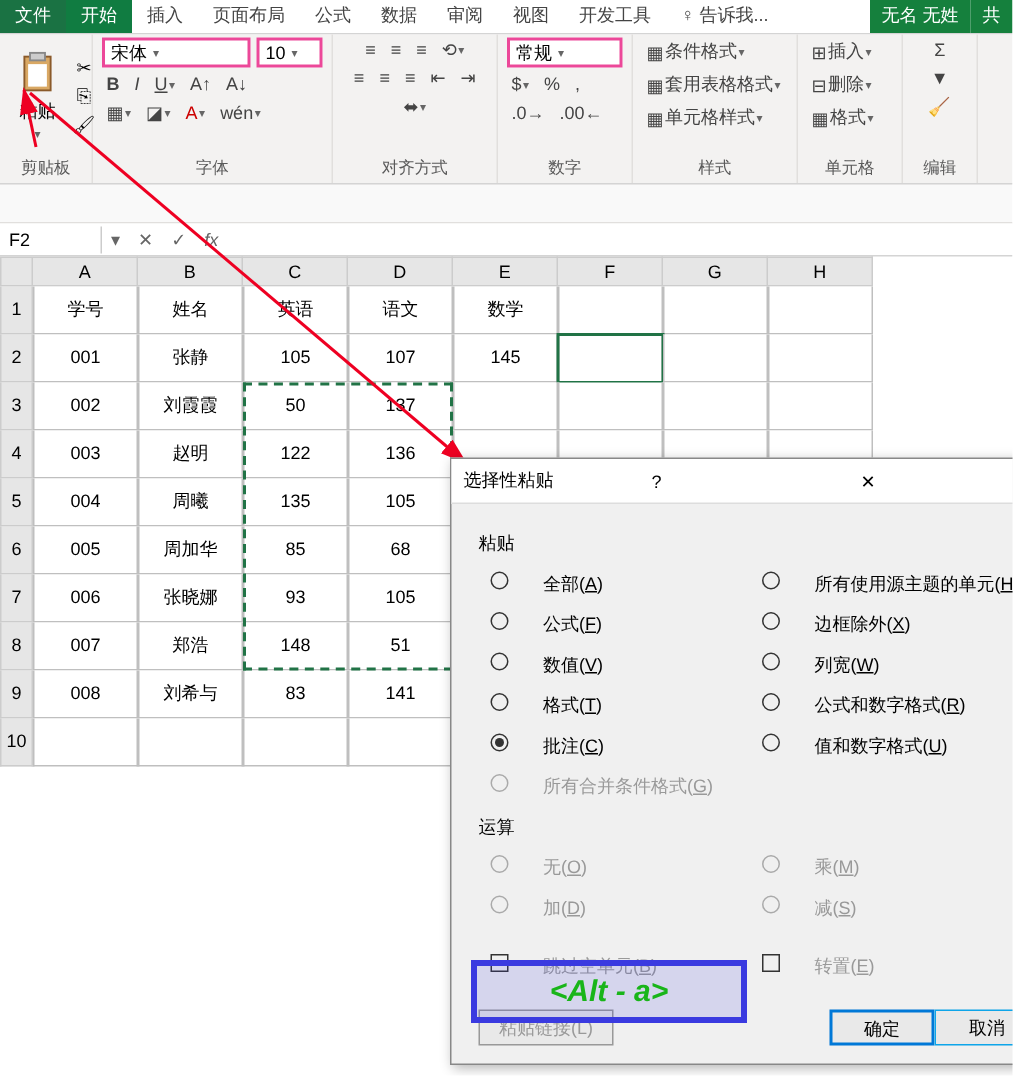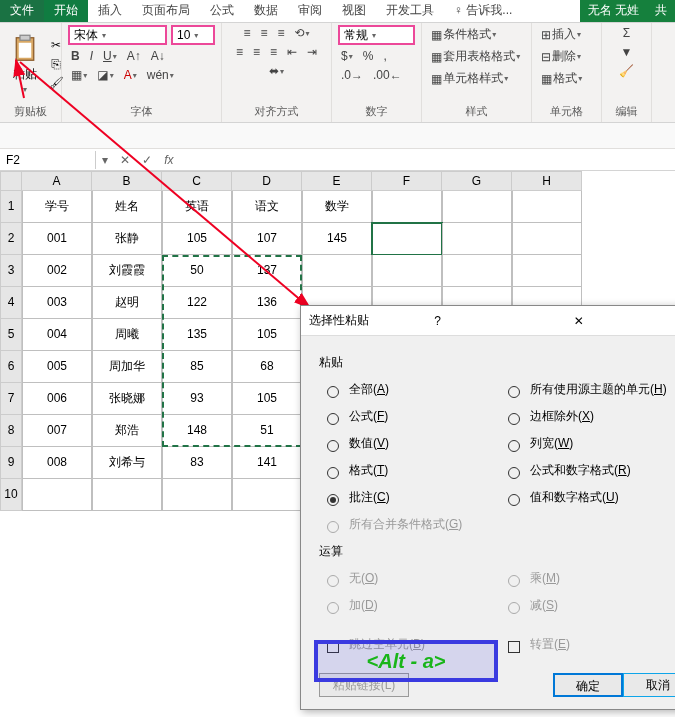--- a/index.html
+++ b/index.html
@@ -18,39 +18,39 @@
 .big-btn svg{width:30px;height:30px}
 .dd{font-size:8px;color:#666}
 .col{display:flex;flex-direction:column;gap:3px}
 .row{display:flex;gap:4px;align-items:center}
 .ico{width:16px;height:16px;display:flex;align-items:center;justify-content:center;cursor:pointer}
 .sel{border:2px solid #ec4899;background:#fff;padding:1px 4px;height:20px;display:flex;align-items:center;gap:4px}
 .sel .tri{font-size:8px;color:#666}
 .btn-s{padding:1px 3px;cursor:pointer;color:#444;display:flex;align-items:center;gap:1px}
 .qat{height:26px;background:#f9f9f9;display:flex;align-items:center;padding:0 6px;gap:6px;border-bottom:1px solid #e1dfdd}
 .namebox-row{height:22px;display:flex;align-items:center;border-bottom:1px solid #d4d4d4;background:#fff}
-.namebox{width:96px;border-right:1px solid #ccc;padding:2px 6px}
+.namebox{width:68px;border-right:1px solid #ccc;padding:2px 6px}
 .fx-btn{padding:0 6px;color:#666}
 .fx{font-style:italic;padding:0 6px;color:#666}
 .grid{position:relative}
 .col-hdr-row{display:flex;height:20px}
 .rh-corner{width:22px;border:1px solid #ccc;background:#e6e6e6}
 .ch{border:1px solid #ccc;border-left:none;background:#e6e6e6;text-align:center;line-height:18px}
 .data-row{display:flex;height:32px}
 .rh{width:22px;border:1px solid #ccc;border-top:none;background:#e6e6e6;text-align:center;line-height:30px}
 .cell{border:1px solid #bfbfbf;border-top:none;border-left:1px solid #bfbfbf;text-align:center;line-height:30px;background:#fff}
 .selcell{outline:2px solid #217346;outline-offset:-1px}
 .arrow{position:absolute;pointer-events:none}
 .dialog{position:absolute;left:300px;top:305px;width:408px;height:405px;background:#f0f0f0;border:1px solid #888;box-shadow:2px 2px 8px rgba(0,0,0,.3)}
 .dlg-title{height:30px;display:flex;align-items:center;padding:0 8px;background:#fff;border-bottom:1px solid #ddd}
 .dlg-title span{flex:1}
 .dlg-body{padding:12px 18px}
 .fieldset-label{margin:6px 0}
 .radio-grid{display:grid;grid-template-columns:1fr 1fr;gap:10px 8px;padding:4px 8px}
-.radio{display:flex;align-items:flex-end;gap:10px;cursor:pointer}
+.radio{display:flex;align-items:flex-start;gap:23px;cursor:pointer}
 .rcirc{width:12px;height:12px;border:1px solid #333;border-radius:50%;display:flex;align-items:center;justify-content:center}
 .rcirc.on::after{content:"";width:6px;height:6px;background:#333;border-radius:50%}
 .rcirc.dis{border-color:#aaa}
 .rlabel.dis{color:#999}
 .chk{width:12px;height:12px;border:1px solid #333}
 .dlg-btns{position:absolute;bottom:12px;right:14px;display:flex;}
 .dlg-btn{width:70px;height:24px;border:1px solid #0ea5e9;background:#e9e9e9;text-align:center;line-height:22px;cursor:pointer}
 .dlg-btn.primary{border:2px solid #0078d7}
 .link-btn{position:absolute;bottom:12px;left:18px;width:90px;height:24px;border:1px solid #999;background:#e9e9e9;text-align:center;line-height:22px;color:#999}
 .annot{position:absolute;left:314px;top:640px;width:184px;height:42px;border:4px solid #3a3ae0;background:rgba(58,58,224,.15);display:flex;align-items:center;justify-content:center;color:#19b519;font-size:20px;font-style:italic;font-weight:bold}

